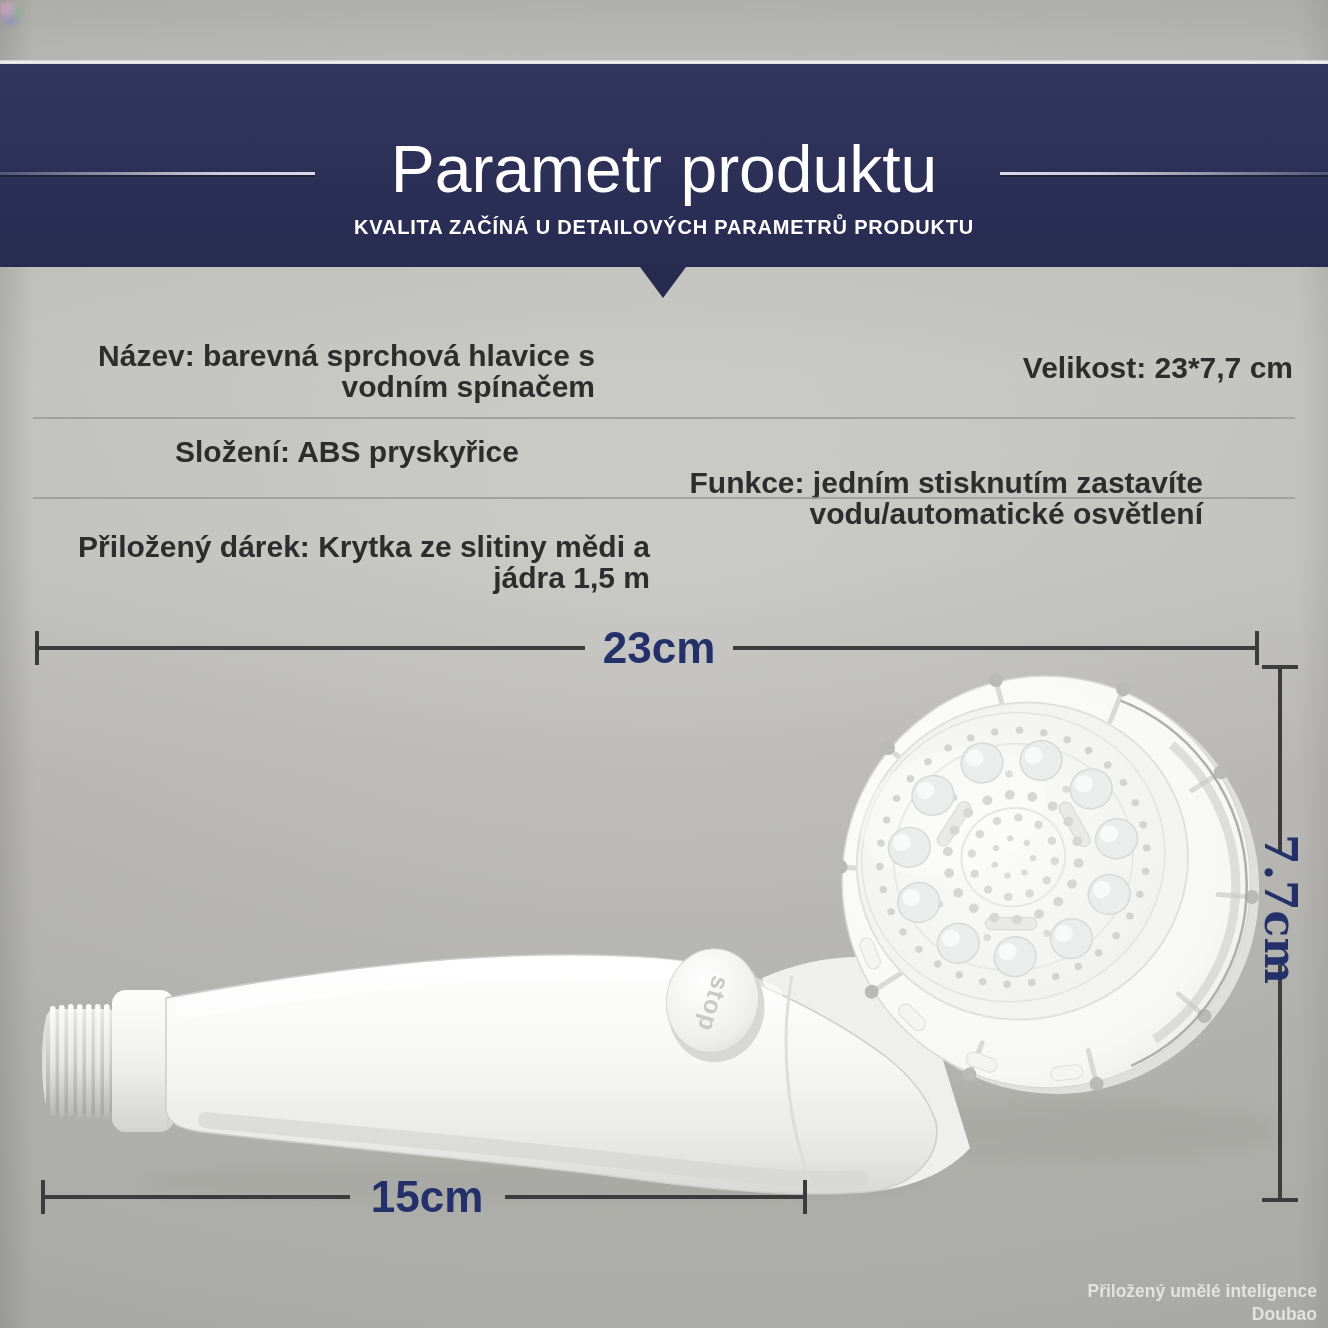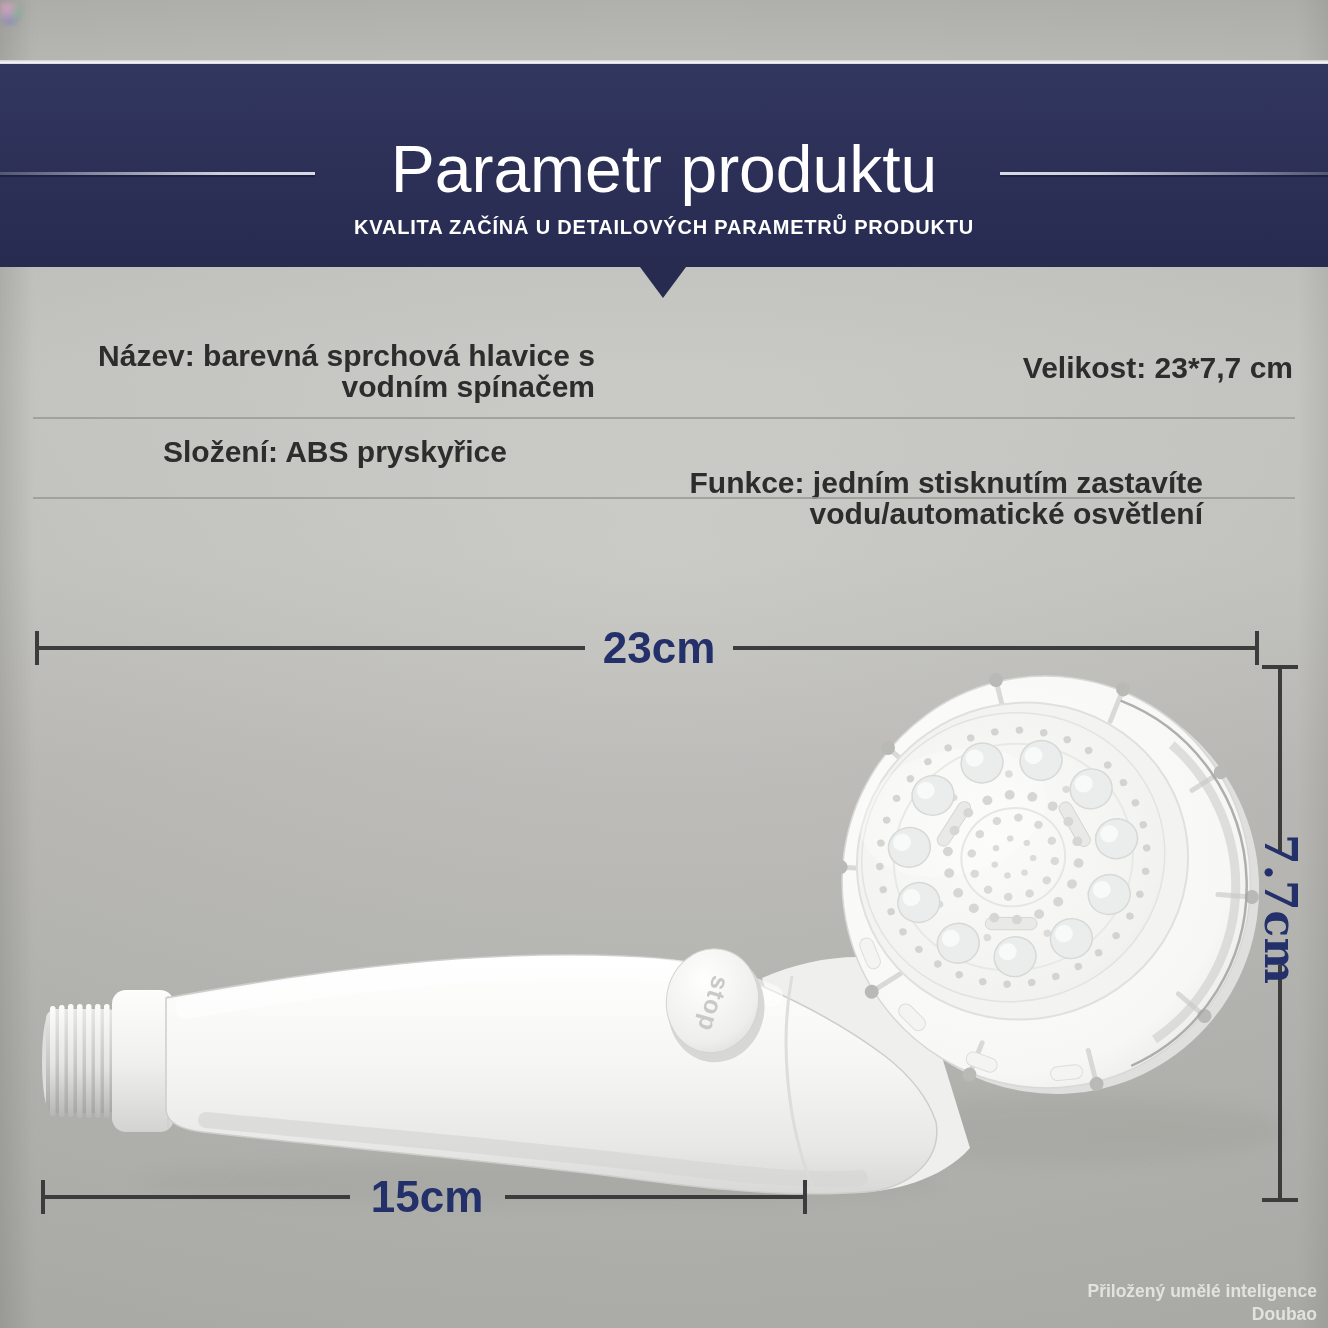--- a/index.html
+++ b/index.html
@@ -29,21 +29,21 @@
   .banner-title{position:absolute;left:0;top:134px;width:1328px;text-align:center;
     color:#ffffff;font-size:66px;font-weight:normal;line-height:70px;letter-spacing:0;}
   .title-line{position:absolute;top:172px;height:3px;}
   .title-line.left{left:0;width:315px;background:linear-gradient(90deg,rgba(200,204,216,.25),#ccd0dc 70%,#d6dae6);box-shadow:0 2px 1px rgba(18,22,44,.55);}
   .title-line.right{left:1000px;width:328px;background:linear-gradient(270deg,rgba(200,204,216,.25),#ccd0dc 70%,#d6dae6);box-shadow:0 2px 1px rgba(18,22,44,.55);}
   .banner-subtitle{position:absolute;left:0;top:216px;width:1328px;text-align:center;
     color:#ffffff;font-size:20px;font-weight:bold;letter-spacing:.8px;}
   .param{position:absolute;color:#2d2d2d;font-size:30px;font-weight:bold;line-height:31px;text-align:right;}
   .p-r1-left{left:35px;top:340px;width:560px;}
   .p-r1-right{left:683px;top:352px;width:610px;}
-  .p-r2-left{left:37px;top:436px;width:470px;}
+  .p-r2-left{left:49px;top:436px;width:470px;}
   .p-r2-right{left:503px;top:436px;width:700px;margin-top:31px;}
   .p-r3-left{left:35px;top:531px;width:615px;}
   .divider{position:absolute;left:33px;width:1262px;height:2px;background:#9b9b98;opacity:.85;}
   .divider.d1{top:417px;}
   .divider.d2{top:497px;}
   .product-svg{position:absolute;left:0;top:0;}
   .watermark{position:absolute;right:11px;top:1280px;text-align:right;
     color:#e7e7e4;opacity:.92;font-size:17.5px;font-weight:bold;line-height:23px;}
 </style>
 </head>
@@ -60,20 +60,21 @@
   <div class="title-line right"></div>
   <div class="banner-title">Parametr produktu</div>
   <div class="banner-subtitle">KVALITA ZAČÍNÁ U DETAILOVÝCH PARAMETRŮ PRODUKTU</div>
 
   <div class="param p-r1-left">Název: barevná sprchová hlavice s vodním spínačem</div>
   <div class="param p-r1-right">Velikost: 23*7,7 cm</div>
   <div class="divider d1"></div>
   <div class="param p-r2-left">Složení: ABS pryskyřice</div>
   <div class="param p-r2-right">Funkce: jedním stisknutím zastavíte vodu/automatické osvětlení</div>
   <div class="divider d2"></div>
+  <div class="param p-r3-left">Přiložený dárek: Krytka ze slitiny mědi a jádra 1,5 m</div>
 
   <svg id="psvg" class="product-svg" width="1328" height="1328" viewBox="0 0 1328 1328">
     <defs>
       <linearGradient id="gHandle" x1="0" y1="0" x2="0" y2="1">
         <stop offset="0" stop-color="#ffffff"></stop>
           <stop offset=".45" stop-color="#f6f6f4"></stop>
         <stop offset=".8" stop-color="#e8e8e6"></stop>
           <stop offset="1" stop-color="#d8d8d6"></stop>
       </linearGradient>
       <radialGradient id="gHead" cx=".42" cy=".38" r=".78">

